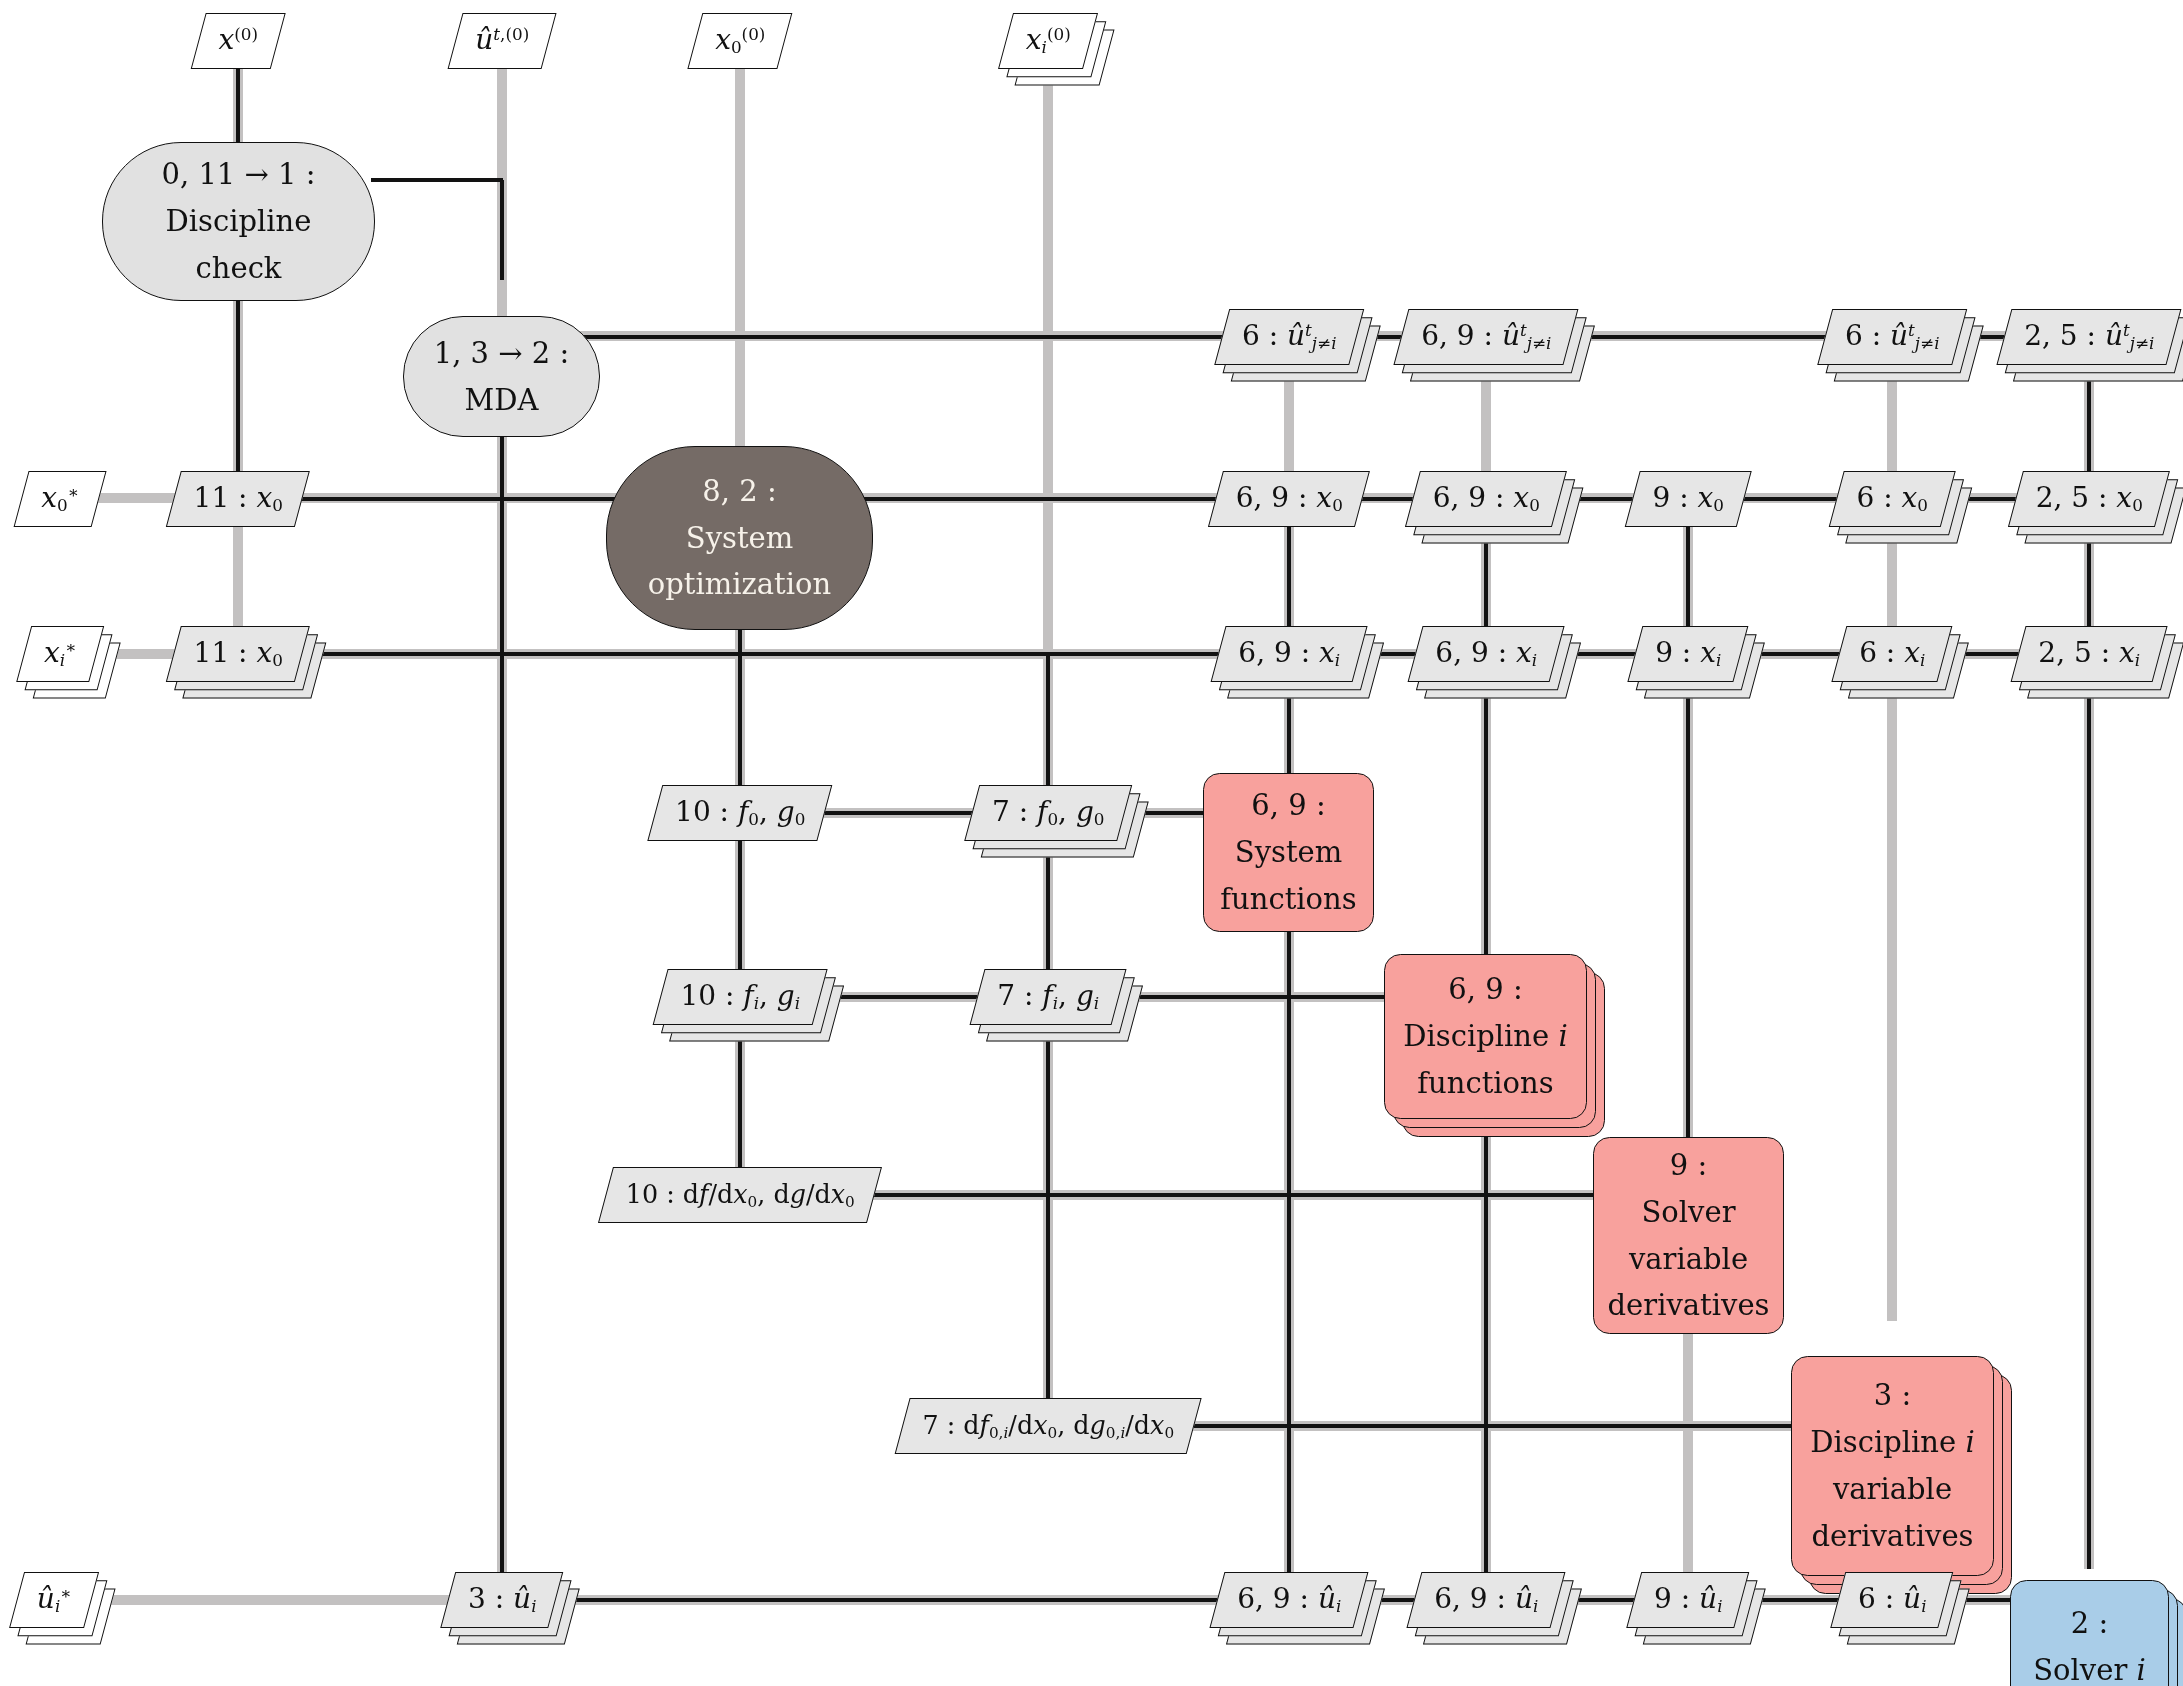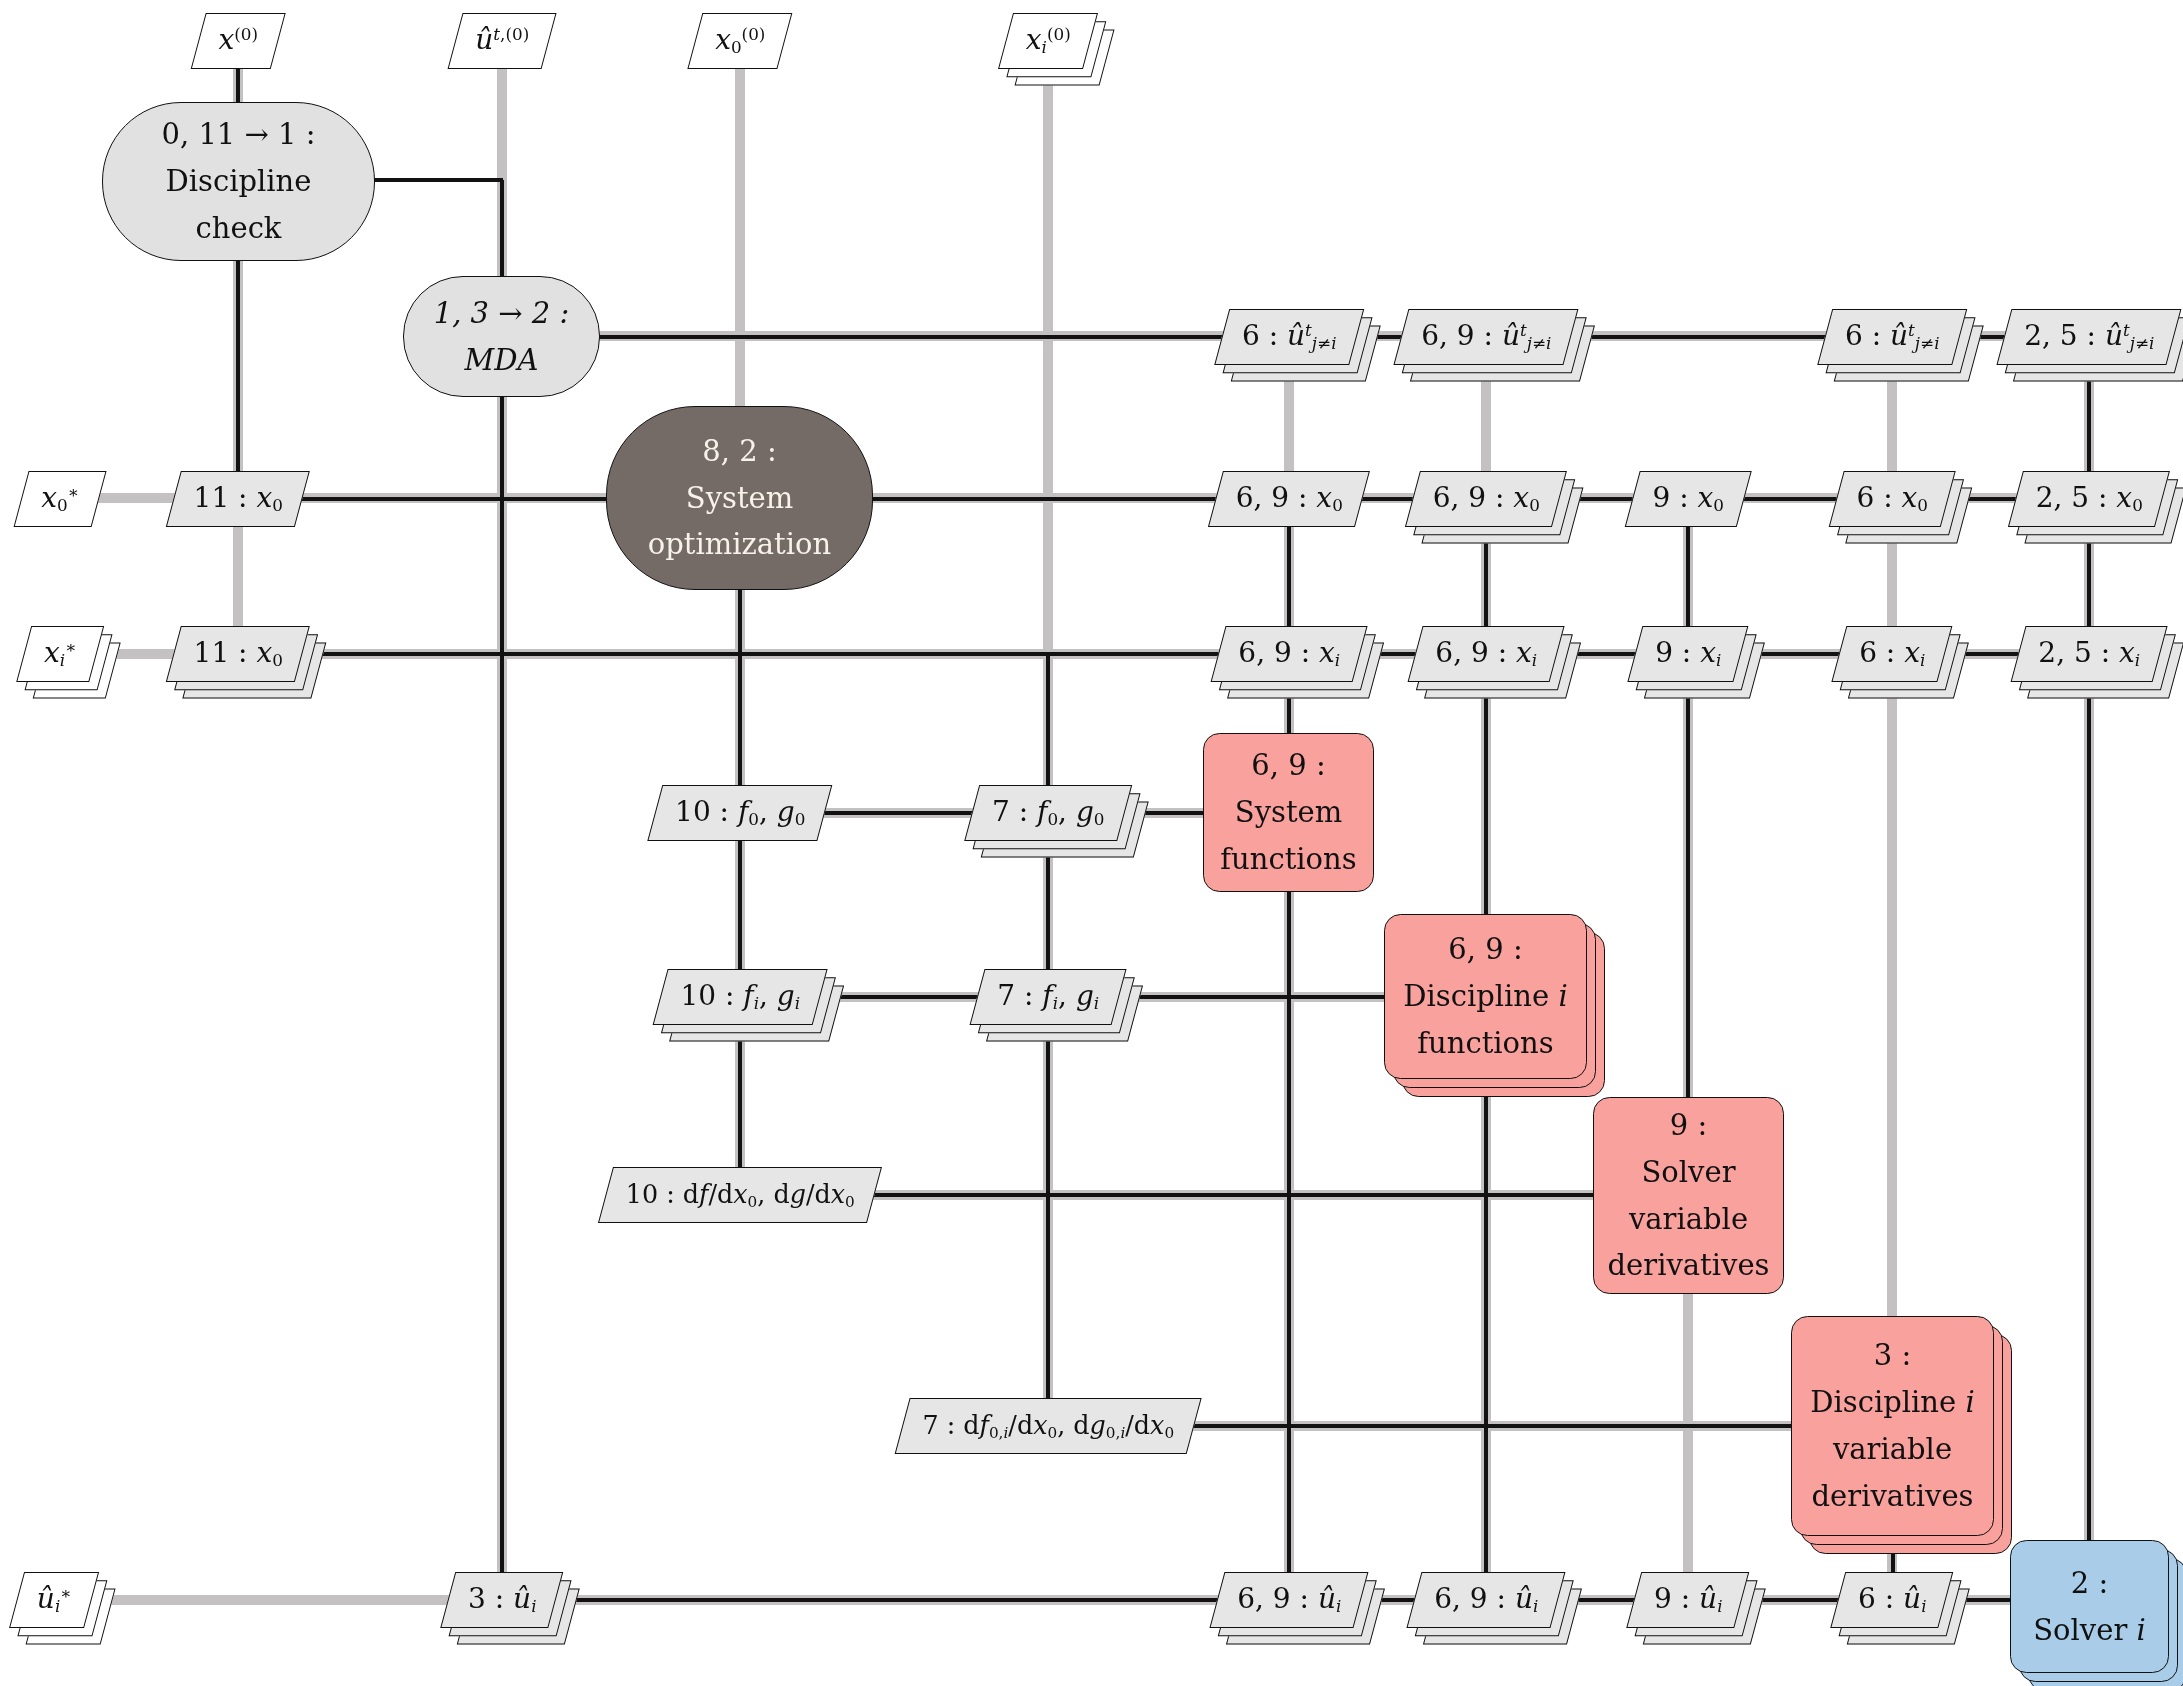--- a/index.html
+++ b/index.html
@@ -4,21 +4,21 @@
 <style>
   html,body{margin:0;padding:0;background:#ffffff;}
   #canvas{
     position:relative;width:2183px;height:1686px;overflow:hidden;
     background:#ffffff;color:#111;
     font-family:"DejaVu Serif","Liberation Serif",serif;
   }
   .seg{position:absolute;}
   .seg.gray{z-index:1;}
   .seg.black{z-index:2;}
-  .comp{position:absolute;z-index:5;}
+  .comp{position:absolute;z-index:5;margin-top:40px;}
   .comp .layer{position:absolute;inset:0;border:1.9px solid #111;box-sizing:border-box;}
   .comp .main{display:flex;flex-direction:column;align-items:center;justify-content:center;text-align:center;}
   .comp .line{display:block;font-size:29px;line-height:1.62;white-space:nowrap;}
   .dnode{position:absolute;z-index:6;width:max-content;white-space:nowrap;}
   .dnode .shape{
     display:inline-block;position:relative;box-sizing:border-box;
     height:56px;line-height:52px;padding:0 19px;border:1.9px solid #111;
     transform:skewX(-15deg);z-index:3;
   }
   .dnode .back{position:absolute;inset:0;border:1.9px solid #111;box-sizing:border-box;}
@@ -72,21 +72,21 @@
     <div class="seg black" style="background: rgb(18, 18, 18); left: 740px; top: 1193px; width: 948px; height: 3.8px;"></div>
     <div class="seg black" style="background: rgb(18, 18, 18); left: 1048px; top: 1424px; width: 845px; height: 3.8px;"></div>
     <div class="seg black" style="background: rgb(18, 18, 18); left: 502px; top: 1598px; width: 1588px; height: 3.8px;"></div>
     <div class="comp" style="left: 102px; top: 102px; width: 273px; height: 159px;">
       <div class="layer main" style="transform: translate(0px, 0px); z-index: 3; border-radius: 79px; background: rgb(225, 225, 225); color: rgb(17, 17, 17);">
         <span class="line">0, 11 → 1 :</span>
         <span class="line">Discipline</span>
         <span class="line">check</span>
       </div>
     </div>
-    <div class="comp" style="left: 403px; top: 276px; width: 197px; height: 121px; font-style: italic;">
+    <div class="comp" style="left: 403px; top: 276px; width: 197px; height: 121px;">
       <div class="layer main" style="transform: translate(0px, 0px); z-index: 3; border-radius: 60px; background: rgb(225, 225, 225); color: rgb(17, 17, 17);">
         <span class="line">1, 3 → 2 :</span>
         <span class="line">MDA</span>
       </div>
     </div>
     <div class="comp" style="left: 606px; top: 406px; width: 267px; height: 184px;">
       <div class="layer main" style="transform: translate(0px, 0px); z-index: 3; border-radius: 89px; background: rgb(117, 107, 102); color: rgb(247, 242, 234);">
         <span class="line">8, 2 :</span>
         <span class="line">System</span>
         <span class="line">optimization</span>

